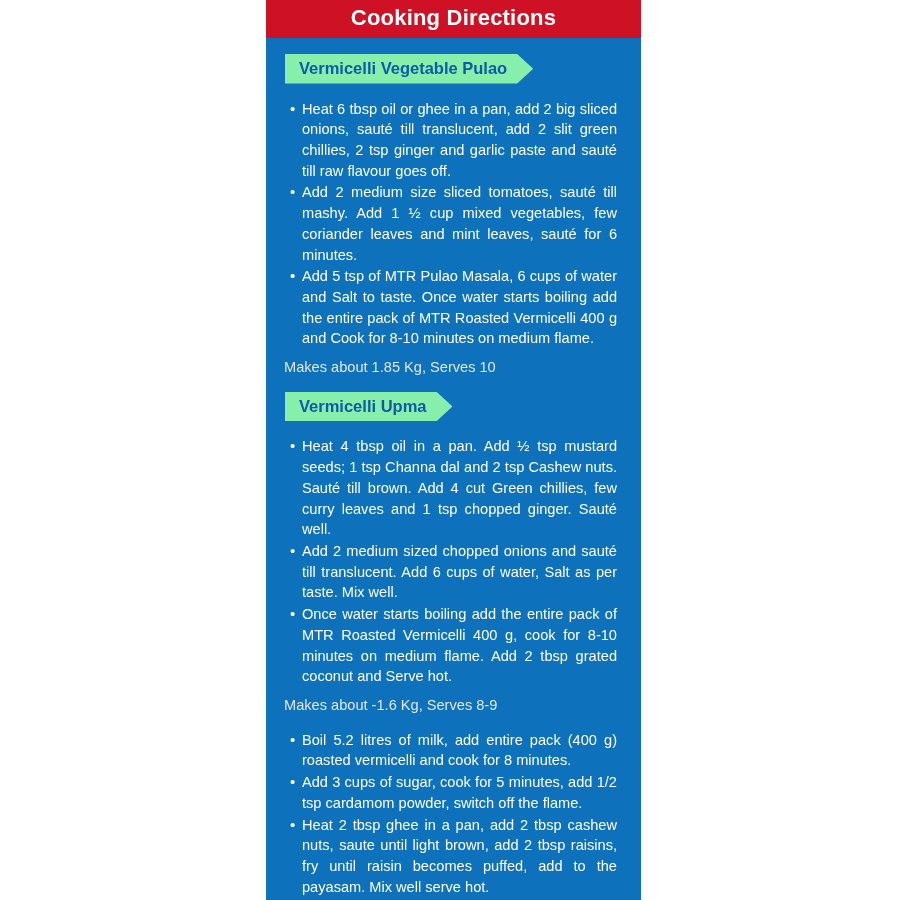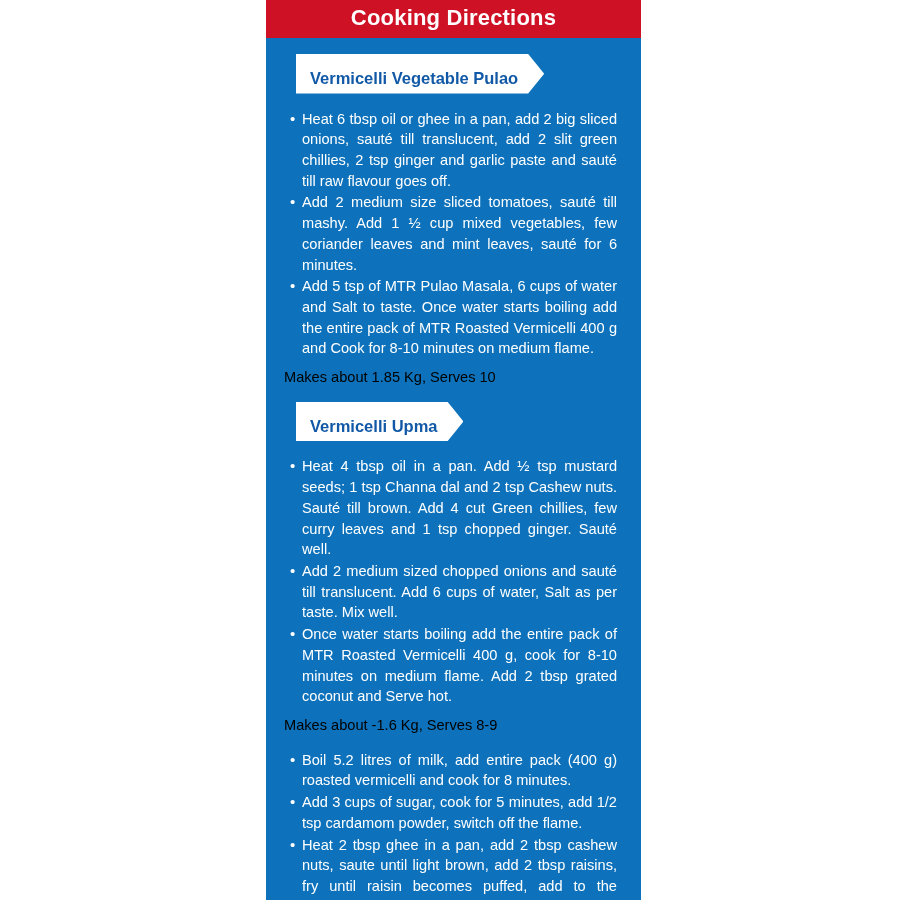--- a/index.html
+++ b/index.html
@@ -68,27 +68,27 @@
   }
   .recipe {
     margin-top: 14px;
   }
   .recipe:first-child { margin-top: 16px; }
 
   
   .banner {
     position: relative;
     display: inline-block;
-    background: #ffffff;
+    background: #86efac;
     color: #1159a6;
     font-weight: bold;
     font-size: 16.5px;
     line-height: 1;
-    padding: 16px 26px 7px 14px;
-    margin-left: 14px;
+    padding: 6px 26px 7px 14px;
+    margin-left: 3px;
     margin-bottom: 7px;
     clip-path: polygon(0 0, calc(100% - 16px) 0, 100% 50%, calc(100% - 16px) 100%, 0 100%);
   }
   ul.steps {
     list-style: none;
     margin: 8px;
     padding: 0;
   }
   ul.steps li {
     position: relative;
@@ -102,21 +102,21 @@
   }
   ul.steps li::before {
     content: "\2022";
     position: absolute;
     left: 0;
     top: -1px;
     font-size: 15px;
     color: #ffffff;
   }
   .makes {
-    color: #000000;
+    color: #e5e5e5;
     font-size: 14.6px;
     line-height: 1.42;
     padding-left: 2px;
   }
 </style>
 </head>
 <body>
 
 <div class="page">
 

